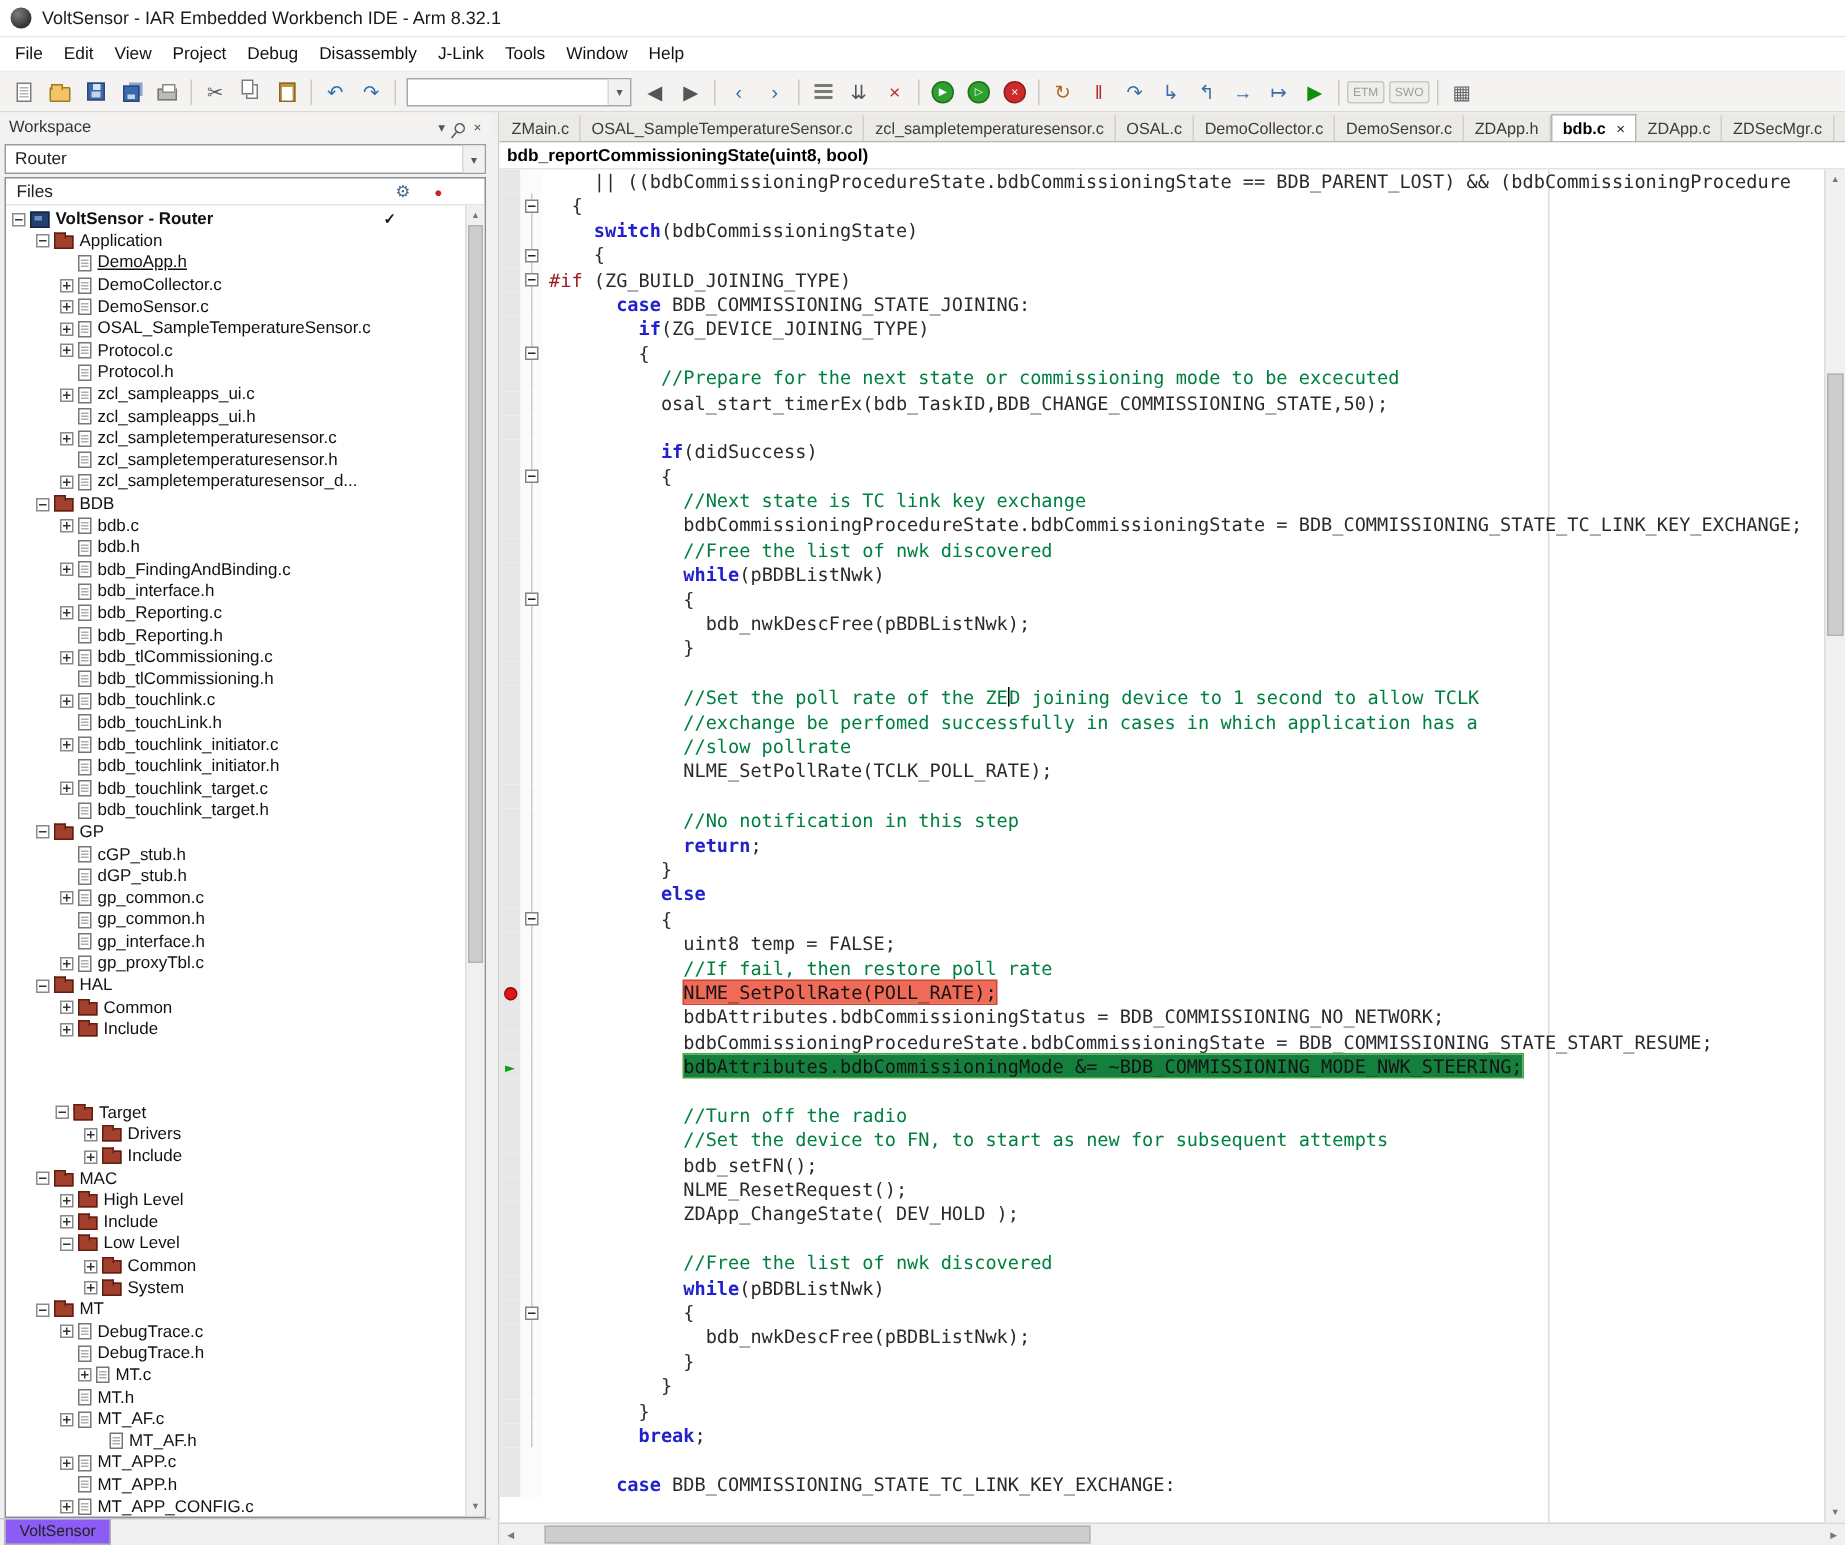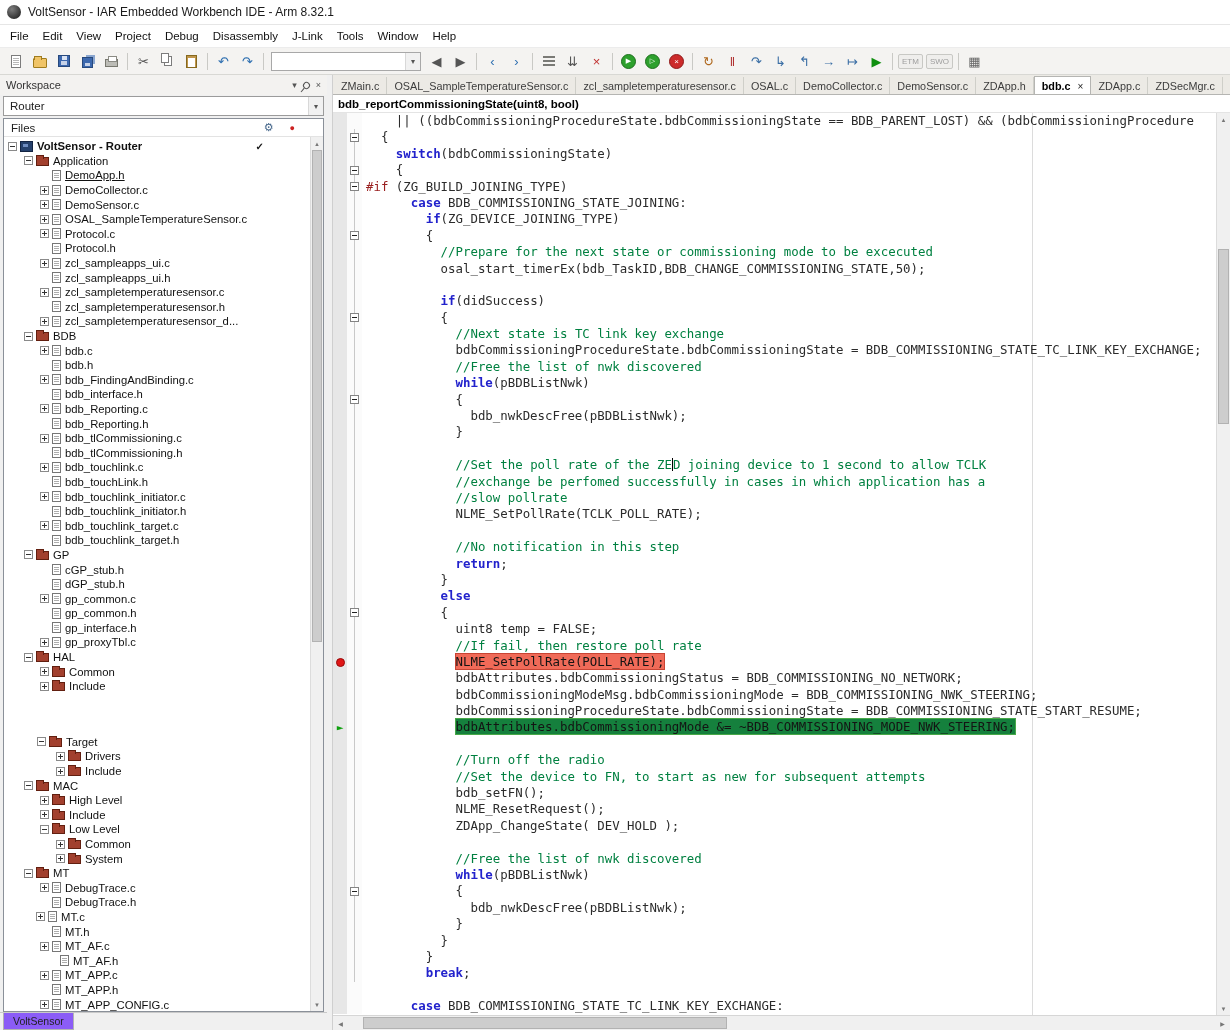--- a/index.html
+++ b/index.html
@@ -466,36 +466,36 @@
               <div class="tree-row" style="padding-left: 36px;">
                 <span class="exp plus"></span>
                 <span class="ico-file"></span>
                 <span class="tree-label">DebugTrace.c</span>
               </div>
               <div class="tree-row" style="padding-left: 36px;">
                 <span class="exp none"></span>
                 <span class="ico-file"></span>
                 <span class="tree-label">DebugTrace.h</span>
               </div>
-              <div class="tree-row" style="padding-left: 32px;">
+              <div class="tree-row" style="padding-left: 48px;">
                 <span class="exp plus"></span>
                 <span class="ico-file"></span>
                 <span class="tree-label">MT.c</span>
               </div>
               <div class="tree-row" style="padding-left: 36px;">
                 <span class="exp none"></span>
                 <span class="ico-file"></span>
                 <span class="tree-label">MT.h</span>
               </div>
               <div class="tree-row" style="padding-left: 36px;">
                 <span class="exp plus"></span>
                 <span class="ico-file"></span>
                 <span class="tree-label">MT_AF.c</span>
               </div>
-              <div class="tree-row" style="padding-left: 44px;">
+              <div class="tree-row" style="padding-left: 57px;">
                 <span class="exp none"></span>
                 <span class="ico-file"></span>
                 <span class="tree-label">MT_AF.h</span>
               </div>
               <div class="tree-row" style="padding-left: 36px;">
                 <span class="exp plus"></span>
                 <span class="ico-file"></span>
                 <span class="tree-label">MT_APP.c</span>
               </div>
               <div class="tree-row" style="padding-left: 36px;">
@@ -610,21 +610,20 @@
               <div class="code-line"><span class="lm-bp"></span><span class="lm-fold fl"></span><span class="code-text"></span></div>
               <div class="code-line"><span class="lm-bp"></span><span class="lm-fold fl"></span><span class="code-text"><span class="s-p">            </span><span class="s-c">//No notification in this step</span></span></div>
               <div class="code-line"><span class="lm-bp"></span><span class="lm-fold fl"></span><span class="code-text"><span class="s-p">            </span><span class="s-k">return</span><span class="s-p">;</span></span></div>
               <div class="code-line"><span class="lm-bp"></span><span class="lm-fold fl"></span><span class="code-text"><span class="s-p">          }</span></span></div>
               <div class="code-line"><span class="lm-bp"></span><span class="lm-fold fl"></span><span class="code-text"><span class="s-p">          </span><span class="s-k">else</span></span></div>
               <div class="code-line"><span class="lm-bp"></span><span class="lm-fold fl"><span class="fold-box"></span></span><span class="code-text"><span class="s-p">          {</span></span></div>
               <div class="code-line"><span class="lm-bp"></span><span class="lm-fold fl"></span><span class="code-text"><span class="s-p">            uint8 temp = FALSE;</span></span></div>
               <div class="code-line"><span class="lm-bp"></span><span class="lm-fold fl"></span><span class="code-text"><span class="s-p">            </span><span class="s-c">//If fail, then restore poll rate</span></span></div>
               <div class="code-line"><span class="lm-bp"><span class="bp-dot"></span></span><span class="lm-fold fl"></span><span class="code-text"><span class="s-p">            </span><span class="s-r">NLME_SetPollRate(POLL_RATE);</span></span></div>
               <div class="code-line"><span class="lm-bp"></span><span class="lm-fold fl"></span><span class="code-text"><span class="s-p">            bdbAttributes.bdbCommissioningStatus = BDB_COMMISSIONING_NO_NETWORK;</span></span></div>
-              <div class="code-line"><span class="lm-bp"></span><span class="lm-fold fl"></span><span class="code-text"><span class="s-p">            bdbCommissioningModeMsg.bdbCommissioningMode = BDB_COMMISSIONING_NWK_STEERING;</span></span></div>
               <div class="code-line"><span class="lm-bp"></span><span class="lm-fold fl"></span><span class="code-text"><span class="s-p">            bdbCommissioningProcedureState.bdbCommissioningState = BDB_COMMISSIONING_STATE_START_RESUME;</span></span></div>
               <div class="code-line"><span class="lm-bp"><span class="cur-arrow">►</span></span><span class="lm-fold fl"></span><span class="code-text"><span class="s-p">            </span><span class="s-g">bdbAttributes.bdbCommissioningMode &amp;= ~BDB_COMMISSIONING_MODE_NWK_STEERING;</span></span></div>
               <div class="code-line"><span class="lm-bp"></span><span class="lm-fold fl"></span><span class="code-text"></span></div>
               <div class="code-line"><span class="lm-bp"></span><span class="lm-fold fl"></span><span class="code-text"><span class="s-p">            </span><span class="s-c">//Turn off the radio</span></span></div>
               <div class="code-line"><span class="lm-bp"></span><span class="lm-fold fl"></span><span class="code-text"><span class="s-p">            </span><span class="s-c">//Set the device to FN, to start as new for subsequent attempts</span></span></div>
               <div class="code-line"><span class="lm-bp"></span><span class="lm-fold fl"></span><span class="code-text"><span class="s-p">            bdb_setFN();</span></span></div>
               <div class="code-line"><span class="lm-bp"></span><span class="lm-fold fl"></span><span class="code-text"><span class="s-p">            NLME_ResetRequest();</span></span></div>
               <div class="code-line"><span class="lm-bp"></span><span class="lm-fold fl"></span><span class="code-text"><span class="s-p">            ZDApp_ChangeState( DEV_HOLD );</span></span></div>
               <div class="code-line"><span class="lm-bp"></span><span class="lm-fold fl"></span><span class="code-text"></span></div>
               <div class="code-line"><span class="lm-bp"></span><span class="lm-fold fl"></span><span class="code-text"><span class="s-p">            </span><span class="s-c">//Free the list of nwk discovered</span></span></div>

